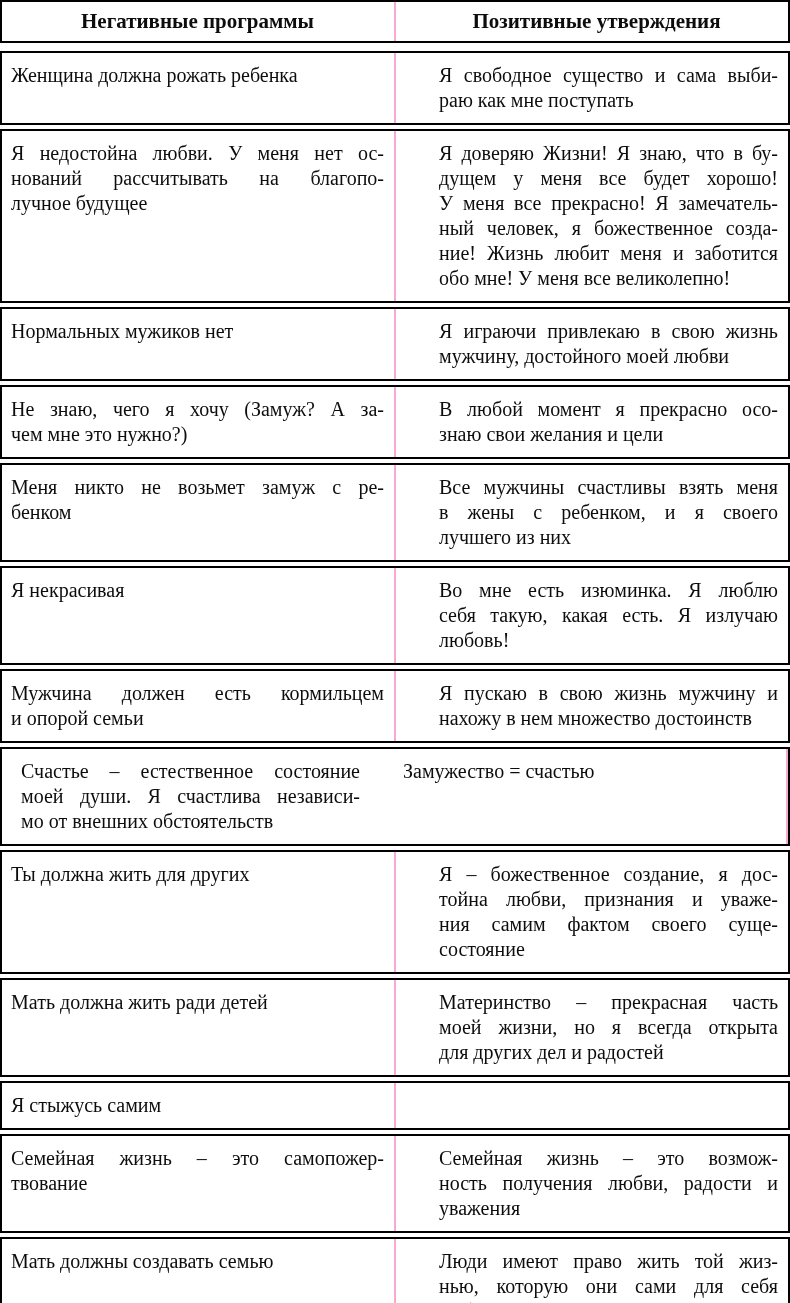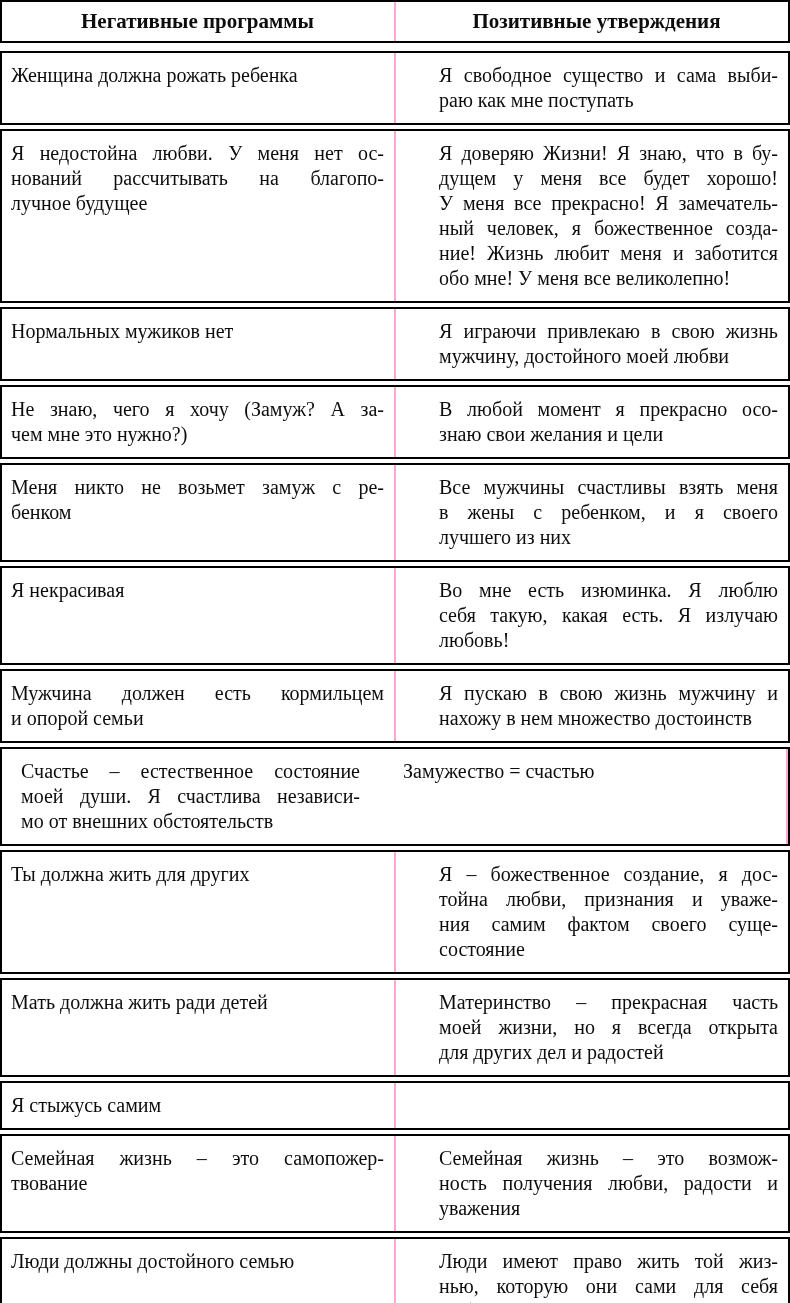--- a/index.html
+++ b/index.html
@@ -190,21 +190,21 @@
           <div class="line last">твование</div>
         </div>
         <div class="cell right">
           <div class="line">Семейная жизнь – это возмож-</div>
           <div class="line">ность получения любви, радости и</div>
           <div class="line last">уважения</div>
         </div>
       </div>
       <div class="trow">
         <div class="cell left">
-          <div class="line last">Люди должны достойного семью</div>
+          <div class="line last">Мать должны создавать семью</div>
         </div>
         <div class="cell right">
           <div class="line">Люди имеют право жить той жиз-</div>
           <div class="line">нью, которую они сами для себя</div>
           <div class="line last">выберут</div>
         </div>
       </div>
     </div>
 </div>
 

